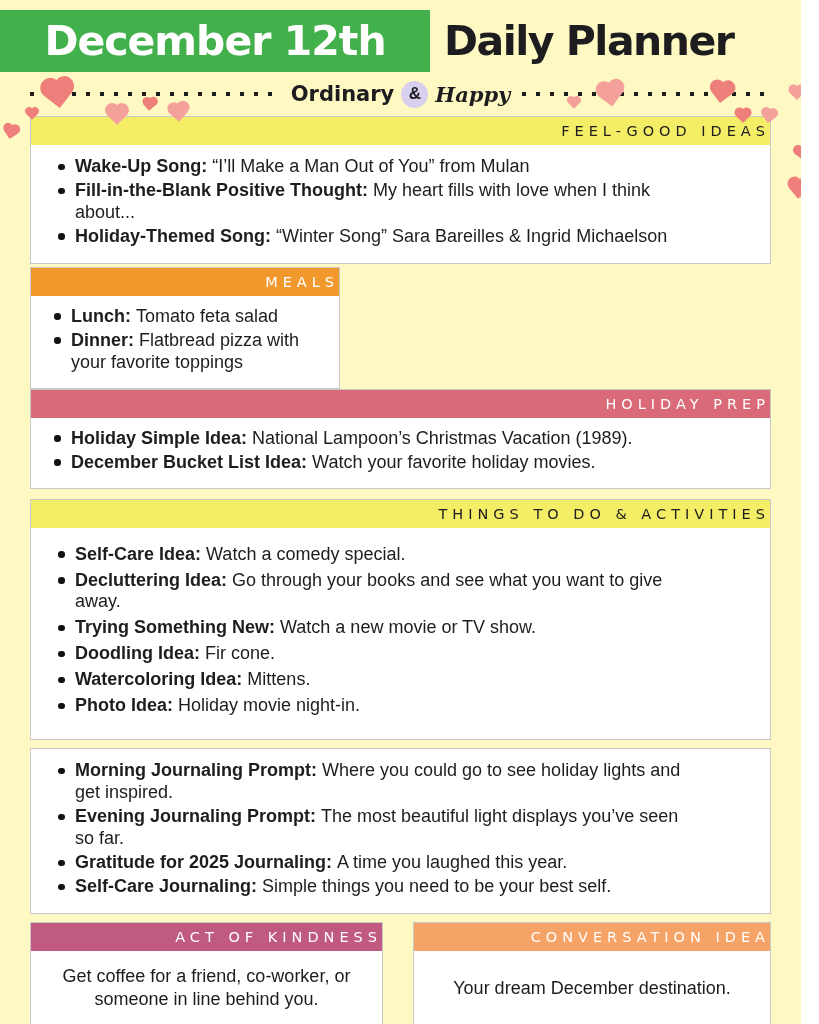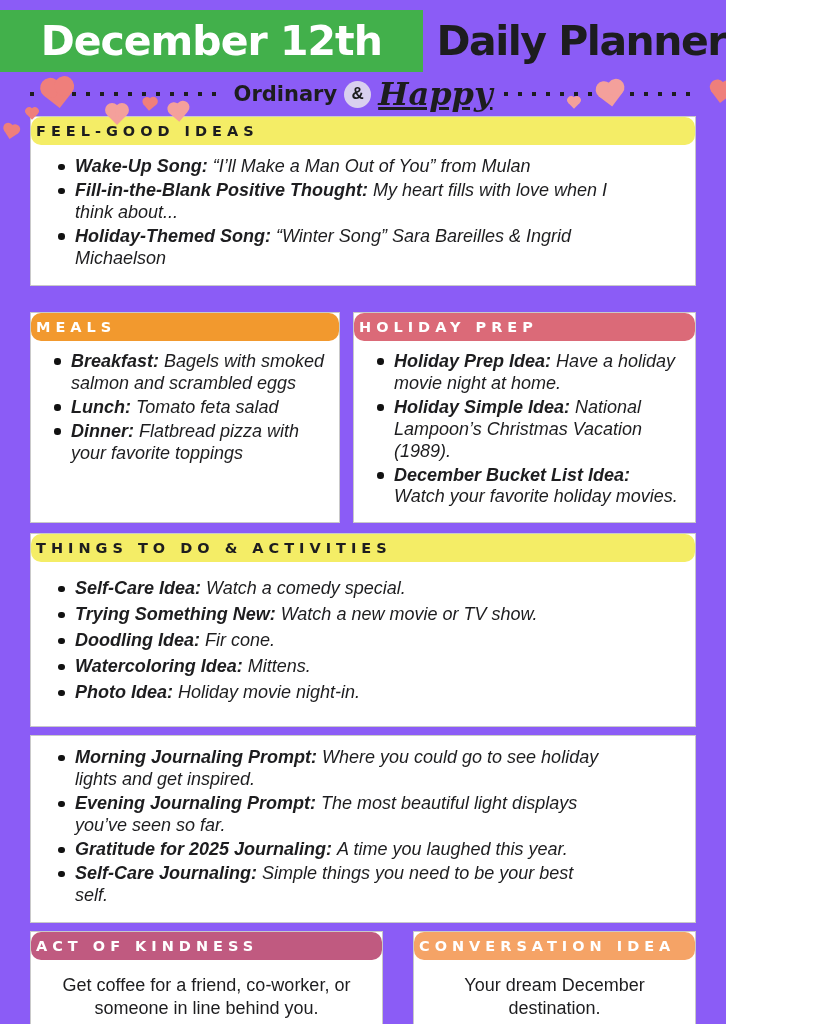--- a/index.html
+++ b/index.html
@@ -1,47 +1,47 @@
 <!DOCTYPE html>
 <html><head>
 <meta charset="utf-8">
 <style>
   html,body{margin:0;padding:0;background:#fff;}
-  .page{position:relative;width:726px;height:1024px;background:#8b5cf6;overflow:hidden;
+  .page{position:relative;width:801px;height:1024px;background:#fef9c3;overflow:hidden;
         font-family:"Liberation Sans",sans-serif;color:#1d1d1f;}
   
   .masthead{display:flex;align-items:center;margin-top:10px;}
   .date-banner{width:430px;height:62px;display:flex;align-items:center;justify-content:center;
                color:#fff;font-family:"DejaVu Sans",sans-serif;font-weight:bold;
                font-size:41px;letter-spacing:-1px;}
   .page-title{margin-left:14px;font-family:"DejaVu Sans",sans-serif;font-weight:bold;
               font-size:41px;letter-spacing:-1.5px;white-space:nowrap;}
   
   .divider{display:flex;align-items:center;gap:12px;margin:9px 30px 9px 30px;height:26px;}
   .dots{flex:1;height:4px;
         background:repeating-linear-gradient(to right,#1d1d1f 0 4px,transparent 4px 14px);}
   .brand{display:flex;align-items:center;gap:7px;white-space:nowrap;}
   .brand-first{font-family:"DejaVu Sans",sans-serif;font-weight:bold;font-size:21px;}
   .amp-badge{width:27px;height:27px;border-radius:50%;background:#d9d0ef;display:flex;
              align-items:center;justify-content:center;font-weight:bold;font-size:17px;}
-  .brand-second{font-family:"DejaVu Serif",serif;font-style:italic;font-weight:bold;font-size:32px;text-decoration:underline;}
+  .brand-second{font-family:"DejaVu Serif",serif;font-style:italic;font-weight:bold;font-size:21px;}
   
   .content{padding:0 30px;}
   .box{border:1.6px solid #c9c9c9;background:#fff;box-sizing:border-box;}
-  .bar{height:28px;display:flex;align-items:center;justify-content:flex-start;color:#fff;
-       font-family:"DejaVu Sans",sans-serif;font-weight:bold;font-size:14.5px;
-       letter-spacing:5px;text-indent:5px;border-radius:10px;}
+  .bar{height:28px;display:flex;align-items:center;justify-content:flex-end;color:#fff;
+       font-family:"DejaVu Sans",sans-serif;font-weight:normal;font-size:14.5px;
+       letter-spacing:5px;text-indent:5px;}
   .bar--dark{color:#1d1d1f;}
   ul.items{list-style:none;margin:0;padding:11px 84px 13px 20px;font-size:18px;line-height:1.22;}
-  ul.items li{position:relative;padding-left:24px;margin-bottom:2px;font-style:italic;}
+  ul.items li{position:relative;padding-left:24px;margin-bottom:2px;}
   ul.items li::before{content:"";position:absolute;left:7px;top:0.42em;width:6.5px;height:6.5px;
                       border-radius:50%;background:#111;}
   strong{font-weight:bold;}
   
-  .row{display:flex;margin-top:26px;}
+  .row{display:flex;margin-top:3px;flex-direction:column;}
   .row .box-left{width:310px;margin-right:13px;flex:none;}
   .row .box-right{flex:1;}
   .row ul.items{padding:10px 12px 12px 16px;}
   .sec-feel{margin-top:0;}
   .sec-things{margin-top:10px;}
   .sec-things ul.items{padding:16px 84px 18px 20px;}
   .sec-things ul.items li{margin-bottom:4px;}
   .sec-journal{margin-top:8px;}
   .row-bottom{display:flex;margin-top:8px;}
   .row-bottom .box-left{width:353px;margin-right:30px;flex:none;}
@@ -89,43 +89,42 @@
           <li><strong>Holiday-Themed Song: </strong>“Winter Song” Sara Bareilles &amp; Ingrid Michaelson</li>
         </ul>
     </section>
 
     <div class="row">
       <section class="box box-left">
         <div class="bar" style="background: rgb(242, 153, 46);">
           <span>MEALS</span>
         </div>
         <ul class="items">
-            <li><strong>Breakfast: </strong>Bagels with smoked salmon and scrambled eggs</li>
             <li><strong>Lunch: </strong>Tomato feta salad</li>
             <li><strong>Dinner: </strong>Flatbread pizza with your favorite toppings</li>
           </ul>
       </section>
       <section class="box box-right">
         <div class="bar" style="background: rgb(219, 106, 120);">
           <span>HOLIDAY PREP</span>
         </div>
         <ul class="items">
-            <li><strong>Holiday Prep Idea: </strong>Have a holiday movie night at home.</li>
             <li><strong>Holiday Simple Idea: </strong>National Lampoon’s Christmas Vacation (1989).</li>
             <li><strong>December Bucket List Idea: </strong>Watch your favorite holiday movies.</li>
           </ul>
       </section>
     </div>
 
     <section class="box sec-things">
       <div class="bar bar--dark" style="background: rgb(244, 237, 102);">
         <span>THINGS TO DO &amp; ACTIVITIES</span>
       </div>
       <ul class="items">
           <li><strong>Self-Care Idea: </strong>Watch a comedy special.</li>
+          <li><strong>Decluttering Idea: </strong>Go through your books and see what you want to give away.</li>
           <li><strong>Trying Something New: </strong>Watch a new movie or TV show.</li>
           <li><strong>Doodling Idea: </strong>Fir cone.</li>
           <li><strong>Watercoloring Idea: </strong>Mittens.</li>
           <li><strong>Photo Idea: </strong>Holiday movie night-in.</li>
         </ul>
     </section>
 
     <section class="box sec-journal">
       <ul class="items">
           <li><strong>Morning Journaling Prompt: </strong>Where you could go to see holiday lights and get inspired.</li>

